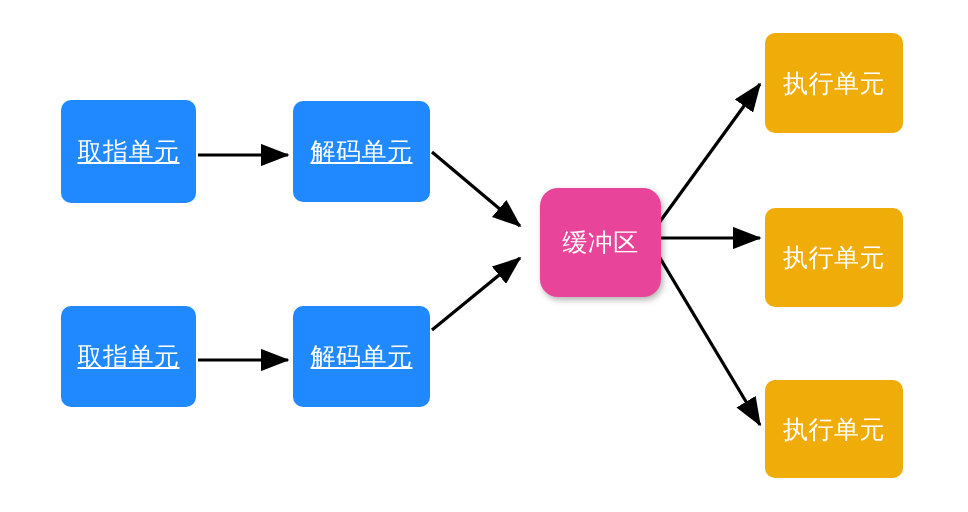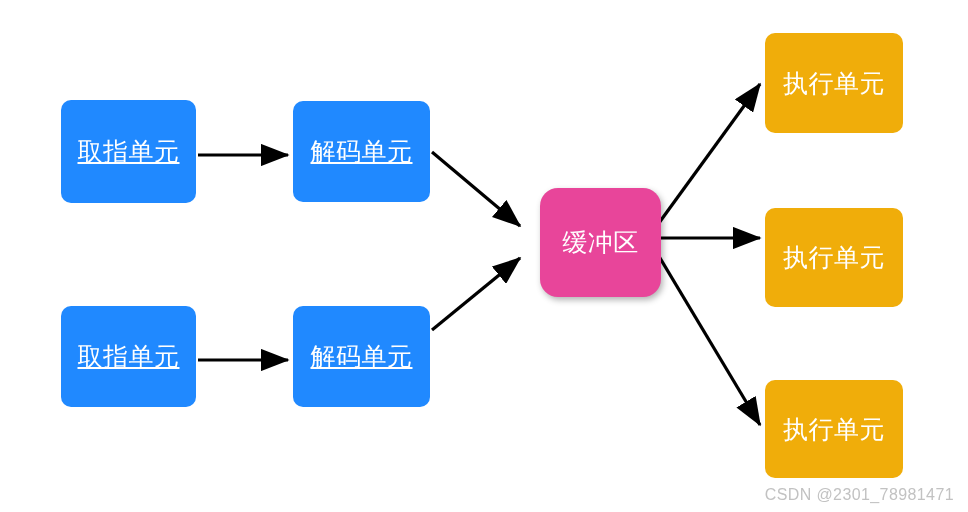--- a/index.html
+++ b/index.html
@@ -124,15 +124,14 @@
   </div>
 
   <div class="node node-exec" style="left:765px; top:208px; width:138px; height:99px;">
     <span class="node-label">执行单元</span>
   </div>
 
   <div class="node node-exec" style="left:765px; top:380px; width:138px; height:98px;">
     <span class="node-label">执行单元</span>
   </div>
 
-  <div id="watermark">CSDN @2301_78981471</div>
 
 </div>
 
 </body></html>

